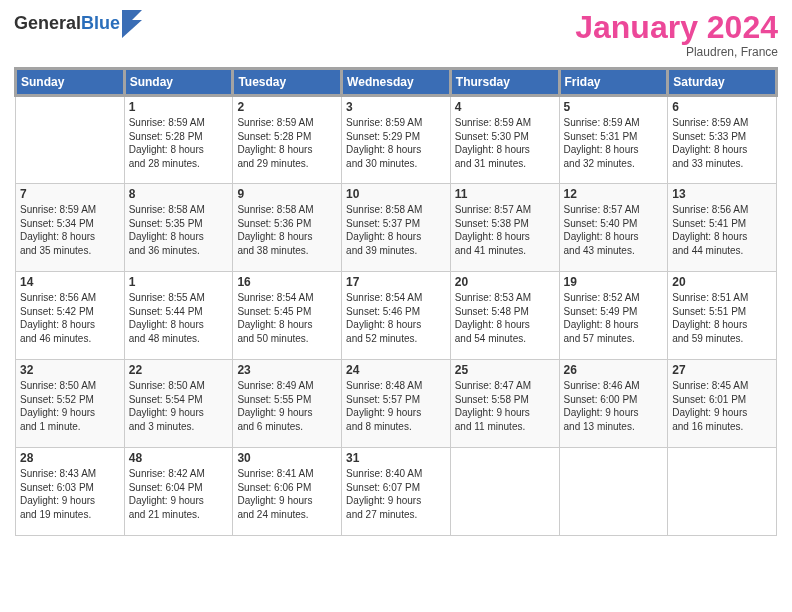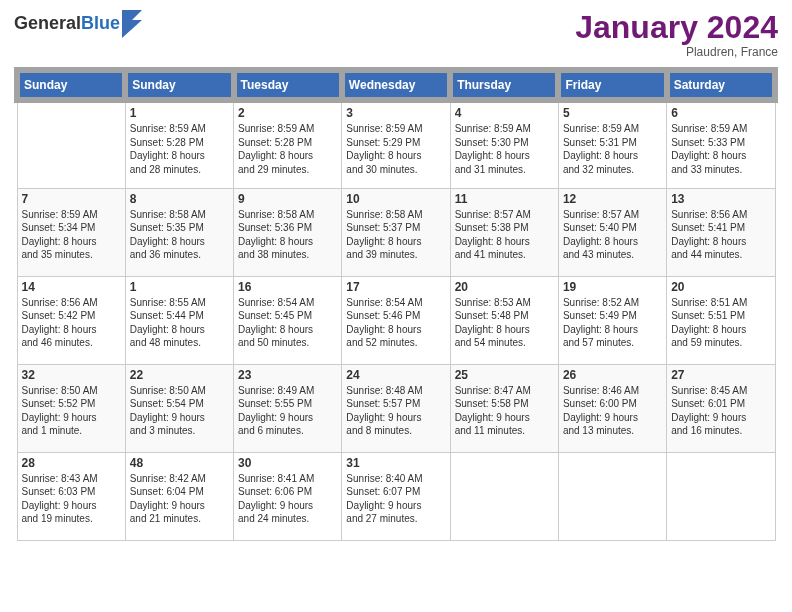--- a/index.html
+++ b/index.html
@@ -36,41 +36,41 @@
       width: 20px;
       height: 28px;
       margin-left: 2px;
     }
     .title-block {
       text-align: right;
     }
     .month-title {
       font-size: 32px;
       font-weight: bold;
-      color: #701a75;
+      color: #ec4899;
       line-height: 1.1;
       text-align: right;
     }
     .location {
       font-size: 12px;
       color: #555;
     }
     .calendar-table {
       width: 100%;
       border-collapse: collapse;
       table-layout: fixed;
     }
     .calendar-table thead tr th {
       background-color: #3a6db5;
       color: #fff;
       font-size: 12px;
       font-weight: bold;
       padding: 5px 4px;
       text-align: left;
-      border: 6px solid #a3a3a3;
+      border: 3px solid #a3a3a3;
     }
     .calendar-table tbody tr td {
       vertical-align: top;
       border: 1px solid #ccc;
       padding: 3px 4px;
       height: 88px;
       background: #fff;
     }
     .calendar-table tbody tr:nth-child(even) td {
       background: #f9f9f9;

